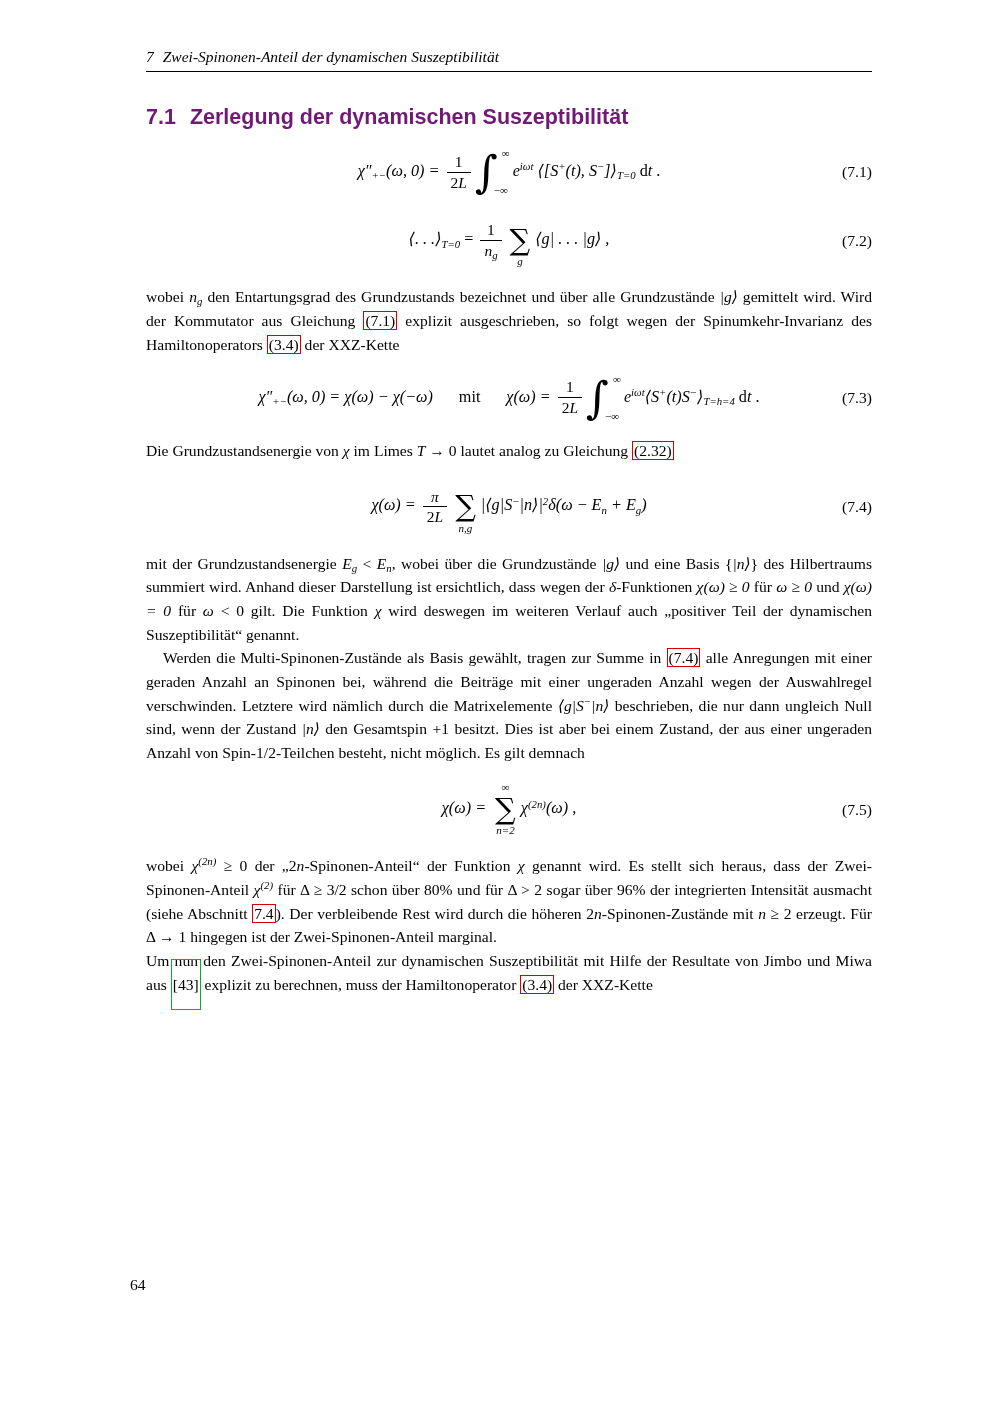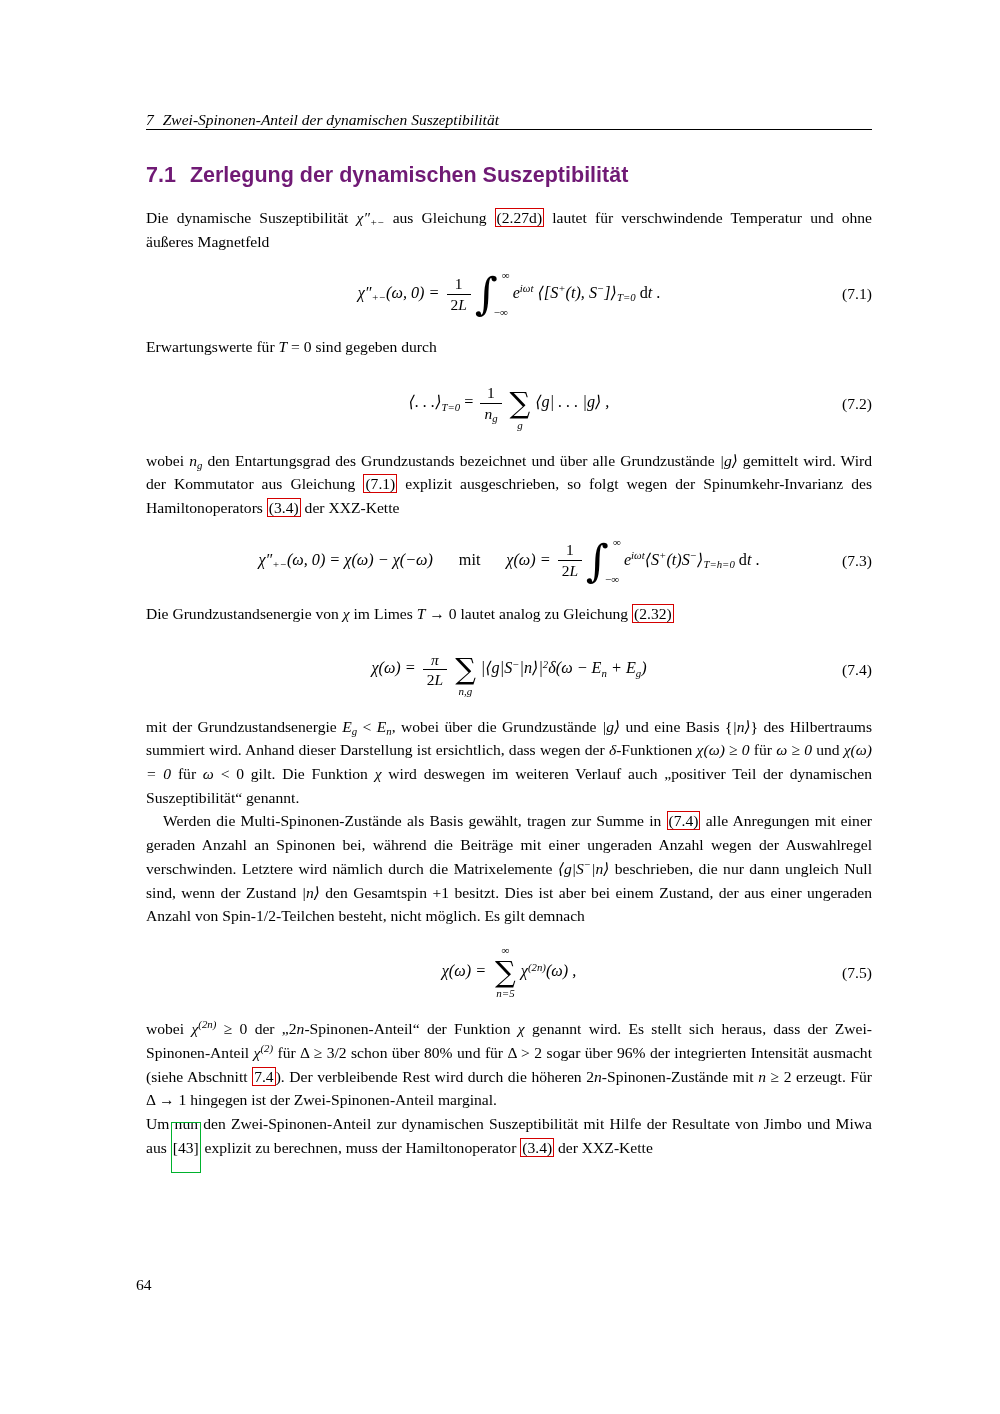--- a/index.html
+++ b/index.html
@@ -5,21 +5,21 @@
   * { box-sizing: border-box; }
   html, body { margin: 0; padding: 0; background: #ffffff; }
   .page {
     width: 1000px; height: 1414px; position: relative; background: #fff;
     font-family: "Liberation Serif", "DejaVu Serif", "DejaVu Sans", serif;
     color: #000;
   }
   .content { position: absolute; left: 146px; top: 0; width: 726px; }
 
   .running-head {
-    margin-top: 111px; border-bottom: 1px solid #000;
+    margin-top: 48px; padding-bottom: 5px; border-bottom: 1px solid #000;
     font-style: italic; font-size: 15.5px;
   }
   .rh-num { margin-right: 9px; }
 
   h1.section-heading {
     font-family: "Liberation Sans", "DejaVu Sans", sans-serif;
     font-weight: bold; font-size: 21.5px; margin: 33px 0 18px; color:#701a75;
   }
   h1.second { margin-top: 48px; }
   .sec-num { margin-right: 14px; }
@@ -53,70 +53,68 @@
   .int-top { margin-left: 3px; }
   .int-bot { margin-left: -7px; }
 
   .sg-sum { display: inline-flex; flex-direction: column; align-items: center;
             vertical-align: middle; margin: 0 5px; line-height: 1; }
   .sum-top { font-size: 11px; font-style: italic; min-height: 12px; display: block; }
   .sum-glyph { font-size: 29px; line-height: 1.05; font-style: normal;
                font-family: "DejaVu Serif", "DejaVu Sans", serif; }
   .sum-bot { font-size: 11px; font-style: italic; min-height: 12px; margin-top: 1px; }
 
-  .page-number { position: absolute; left: 136px; top: 1276px; font-size: 15.6px; }
+  .page-number { position: absolute; left: 130px; top: 1276px; font-size: 15.6px; }
 </style>
 </head>
 <body>
 
 <div class="page">
   <div class="content">
 
     <div class="running-head">
       <span class="rh-num">7</span><span class="rh-title">Zwei-Spinonen-Anteil der dynamischen Suszeptibilität</span>
     </div>
 
     <h1 class="section-heading">
       <span class="sec-num">7.1</span><span>Zerlegung der dynamischen Suszeptibilität</span>
     </h1>
 
-    <p class="body-par"><span class="sg-t">Die dynamische Suszeptibilität </span><span class="sg-m">χ″</span><sub class="sg-sub">+−</sub><span class="sg-t"> aus Gleichung </span><span class="sg-ref">(2.27d)</span><span class="sg-t"> lautet für verschwindende Temperatur und ohne äußeres Magnetfeld</span></p>
 
     <div class="equation">
       <span class="eq-body"><span class="sg-m">χ″</span><sub class="sg-sub">+−</sub><span class="sg-m">(ω, 0) = </span><span class="sg-frac"><span class="frac-num"><span class="sg-t">1</span></span><span class="frac-den"><span class="sg-t">2</span><span class="sg-m">L</span></span></span><span class="sg-int">
             <span class="int-glyph">∫</span>
             <span class="int-lims">
               <span class="int-top">∞</span>
               <span class="int-bot">−∞</span>
             </span>
           </span><span class="sg-m">e</span><sup class="sg-sup">iωt</sup><span class="sg-m"> ⟨[S</span><sup class="sg-sup">+</sup><span class="sg-m">(t), S</span><sup class="sg-sup">−</sup><span class="sg-m">]⟩</span><sub class="sg-sub">T=0</sub><span class="sg-t"> d</span><span class="sg-m">t</span><span class="sg-t"> .</span></span>
       <span class="eq-num">(7.1)</span>
     </div>
 
-    <p class="body-par"><span class="sg-t">Erwartungswerte für </span><span class="sg-m">T</span><span class="sg-t"> = 0 sind gegeben durch</span></p>
 
     <div class="equation">
       <span class="eq-body"><span class="sg-m">⟨. . .⟩</span><sub class="sg-sub">T=0</sub><span class="sg-t"> = </span><span class="sg-frac"><span class="frac-num"><span class="sg-t">1</span></span><span class="frac-den"><span class="sg-m">n</span><sub class="sg-sub">g</sub></span></span><span class="sg-sum">
             <span class="sum-top"></span>
             <span class="sum-glyph">∑</span>
             <span class="sum-bot">g</span>
           </span><span class="sg-m">⟨g| . . . |g⟩ ,</span></span>
       <span class="eq-num">(7.2)</span>
     </div>
 
     <p class="body-par"><span class="sg-t">wobei </span><span class="sg-m">n</span><sub class="sg-sub">g</sub><span class="sg-t"> den Entartungsgrad des Grundzustands bezeichnet und über alle Grundzustände </span><span class="sg-m">|g⟩</span><span class="sg-t"> gemittelt wird. Wird der Kommutator aus Gleichung </span><span class="sg-ref">(7.1)</span><span class="sg-t"> explizit ausgeschrieben, so folgt wegen der Spinumkehr-Invarianz des Hamiltonoperators </span><span class="sg-ref">(3.4)</span><span class="sg-t"> der XXZ-Kette</span></p>
 
     <div class="equation">
       <span class="eq-body"><span class="sg-m">χ″</span><sub class="sg-sub">+−</sub><span class="sg-m">(ω, 0) = χ(ω) − χ(−ω)</span><span class="sg-sp" style="display: inline-block; width: 1.6em;"></span><span class="sg-t">mit</span><span class="sg-sp" style="display: inline-block; width: 1.6em;"></span><span class="sg-m">χ(ω) = </span><span class="sg-frac"><span class="frac-num"><span class="sg-t">1</span></span><span class="frac-den"><span class="sg-t">2</span><span class="sg-m">L</span></span></span><span class="sg-int">
             <span class="int-glyph">∫</span>
             <span class="int-lims">
               <span class="int-top">∞</span>
               <span class="int-bot">−∞</span>
             </span>
-          </span><span class="sg-m">e</span><sup class="sg-sup">iωt</sup><span class="sg-m">⟨S</span><sup class="sg-sup">+</sup><span class="sg-m">(t)S</span><sup class="sg-sup">−</sup><span class="sg-m">⟩</span><sub class="sg-sub">T=h=0</sub><span class="sg-t"> d</span><span class="sg-m">t</span><span class="sg-t"> .</span></span>
+          </span><span class="sg-m">e</span><sup class="sg-sup">iωt</sup><span class="sg-m">⟨S</span><sup class="sg-sup">+</sup><span class="sg-m">(t)S</span><sup class="sg-sup">−</sup><span class="sg-m">⟩</span><sub class="sg-sub">T=h=4</sub><span class="sg-t"> d</span><span class="sg-m">t</span><span class="sg-t"> .</span></span>
       <span class="eq-num">(7.3)</span>
     </div>
 
     <p class="body-par"><span class="sg-t">Die Grundzustandsenergie von </span><span class="sg-m">χ</span><span class="sg-t"> im Limes </span><span class="sg-m">T</span><span class="sg-t"> → 0 lautet analog zu Gleichung </span><span class="sg-ref">(2.32)</span></p>
 
     <div class="equation">
       <span class="eq-body"><span class="sg-m">χ(ω) = </span><span class="sg-frac"><span class="frac-num"><span class="sg-m">π</span></span><span class="frac-den"><span class="sg-t">2</span><span class="sg-m">L</span></span></span><span class="sg-sum">
             <span class="sum-top"></span>
             <span class="sum-glyph">∑</span>
             <span class="sum-bot">n,g</span>
@@ -124,21 +122,21 @@
       <span class="eq-num">(7.4)</span>
     </div>
 
     <p class="body-par"><span class="sg-t">mit der Grundzustandsenergie </span><span class="sg-m">E</span><sub class="sg-sub">g</sub><span class="sg-t"> &lt; </span><span class="sg-m">E</span><sub class="sg-sub">n</sub><span class="sg-t">, wobei über die Grundzustände </span><span class="sg-m">|g⟩</span><span class="sg-t"> und eine Basis {</span><span class="sg-m">|n⟩</span><span class="sg-t">} des Hilbertraums summiert wird. Anhand dieser Darstellung ist ersichtlich, dass wegen der </span><span class="sg-m">δ</span><span class="sg-t">-Funktionen </span><span class="sg-m">χ(ω) ≥ 0</span><span class="sg-t"> für </span><span class="sg-m">ω ≥ 0</span><span class="sg-t"> und </span><span class="sg-m">χ(ω) = 0</span><span class="sg-t"> für </span><span class="sg-m">ω</span><span class="sg-t"> &lt; 0 gilt. Die Funktion </span><span class="sg-m">χ</span><span class="sg-t"> wird deswegen im weiteren Verlauf auch „positiver Teil der dynamischen Suszeptibilität“ genannt.</span></p>
     <p class="body-par indent"><span class="sg-t">Werden die Multi-Spinonen-Zustände als Basis gewählt, tragen zur Summe in </span><span class="sg-ref">(7.4)</span><span class="sg-t"> alle Anregungen mit einer geraden Anzahl an Spinonen bei, während die Beiträge mit einer ungeraden Anzahl wegen der Auswahlregel verschwinden. Letztere wird nämlich durch die Matrixelemente </span><span class="sg-m">⟨g|S</span><sup class="sg-sup">−</sup><span class="sg-m">|n⟩</span><span class="sg-t"> beschrieben, die nur dann ungleich Null sind, wenn der Zustand </span><span class="sg-m">|n⟩</span><span class="sg-t"> den Gesamtspin +1 besitzt. Dies ist aber bei einem Zustand, der aus einer ungeraden Anzahl von Spin-1/2-Teilchen besteht, nicht möglich. Es gilt demnach</span></p>
 
     <div class="equation">
       <span class="eq-body"><span class="sg-m">χ(ω) = </span><span class="sg-sum">
             <span class="sum-top">∞</span>
             <span class="sum-glyph">∑</span>
-            <span class="sum-bot">n=5</span>
+            <span class="sum-bot">n=2</span>
           </span><span class="sg-m">χ</span><sup class="sg-sup">(2n)</sup><span class="sg-m">(ω) ,</span></span>
       <span class="eq-num">(7.5)</span>
     </div>
 
     <p class="body-par"><span class="sg-t">wobei </span><span class="sg-m">χ</span><sup class="sg-sup">(2n)</sup><span class="sg-t"> ≥ 0 der „2</span><span class="sg-m">n</span><span class="sg-t">-Spinonen-Anteil“ der Funktion </span><span class="sg-m">χ</span><span class="sg-t"> genannt wird. Es stellt sich heraus, dass der Zwei-Spinonen-Anteil </span><span class="sg-m">χ</span><sup class="sg-sup">(2)</sup><span class="sg-t"> für Δ ≥ 3/2 schon über 80% und für Δ &gt; 2 sogar über 96% der integrierten Intensität ausmacht (siehe Abschnitt </span><span class="sg-ref">7.4</span><span class="sg-t">). Der verbleibende Rest wird durch die höheren 2</span><span class="sg-m">n</span><span class="sg-t">-Spinonen-Zustände mit </span><span class="sg-m">n</span><span class="sg-t"> ≥ 2 erzeugt. Für Δ → 1 hingegen ist der Zwei-Spinonen-Anteil marginal.</span></p>
 
 
     <p class="body-par"><span class="sg-t">Um nun den Zwei-Spinonen-Anteil zur dynamischen Suszeptibilität mit Hilfe der Resultate von Jimbo und Miwa aus </span><span class="sg-cite">[43]</span><span class="sg-t"> explizit zu berechnen, muss der Hamiltonoperator </span><span class="sg-ref">(3.4)</span><span class="sg-t"> der XXZ-Kette</span></p>
 
   </div>

